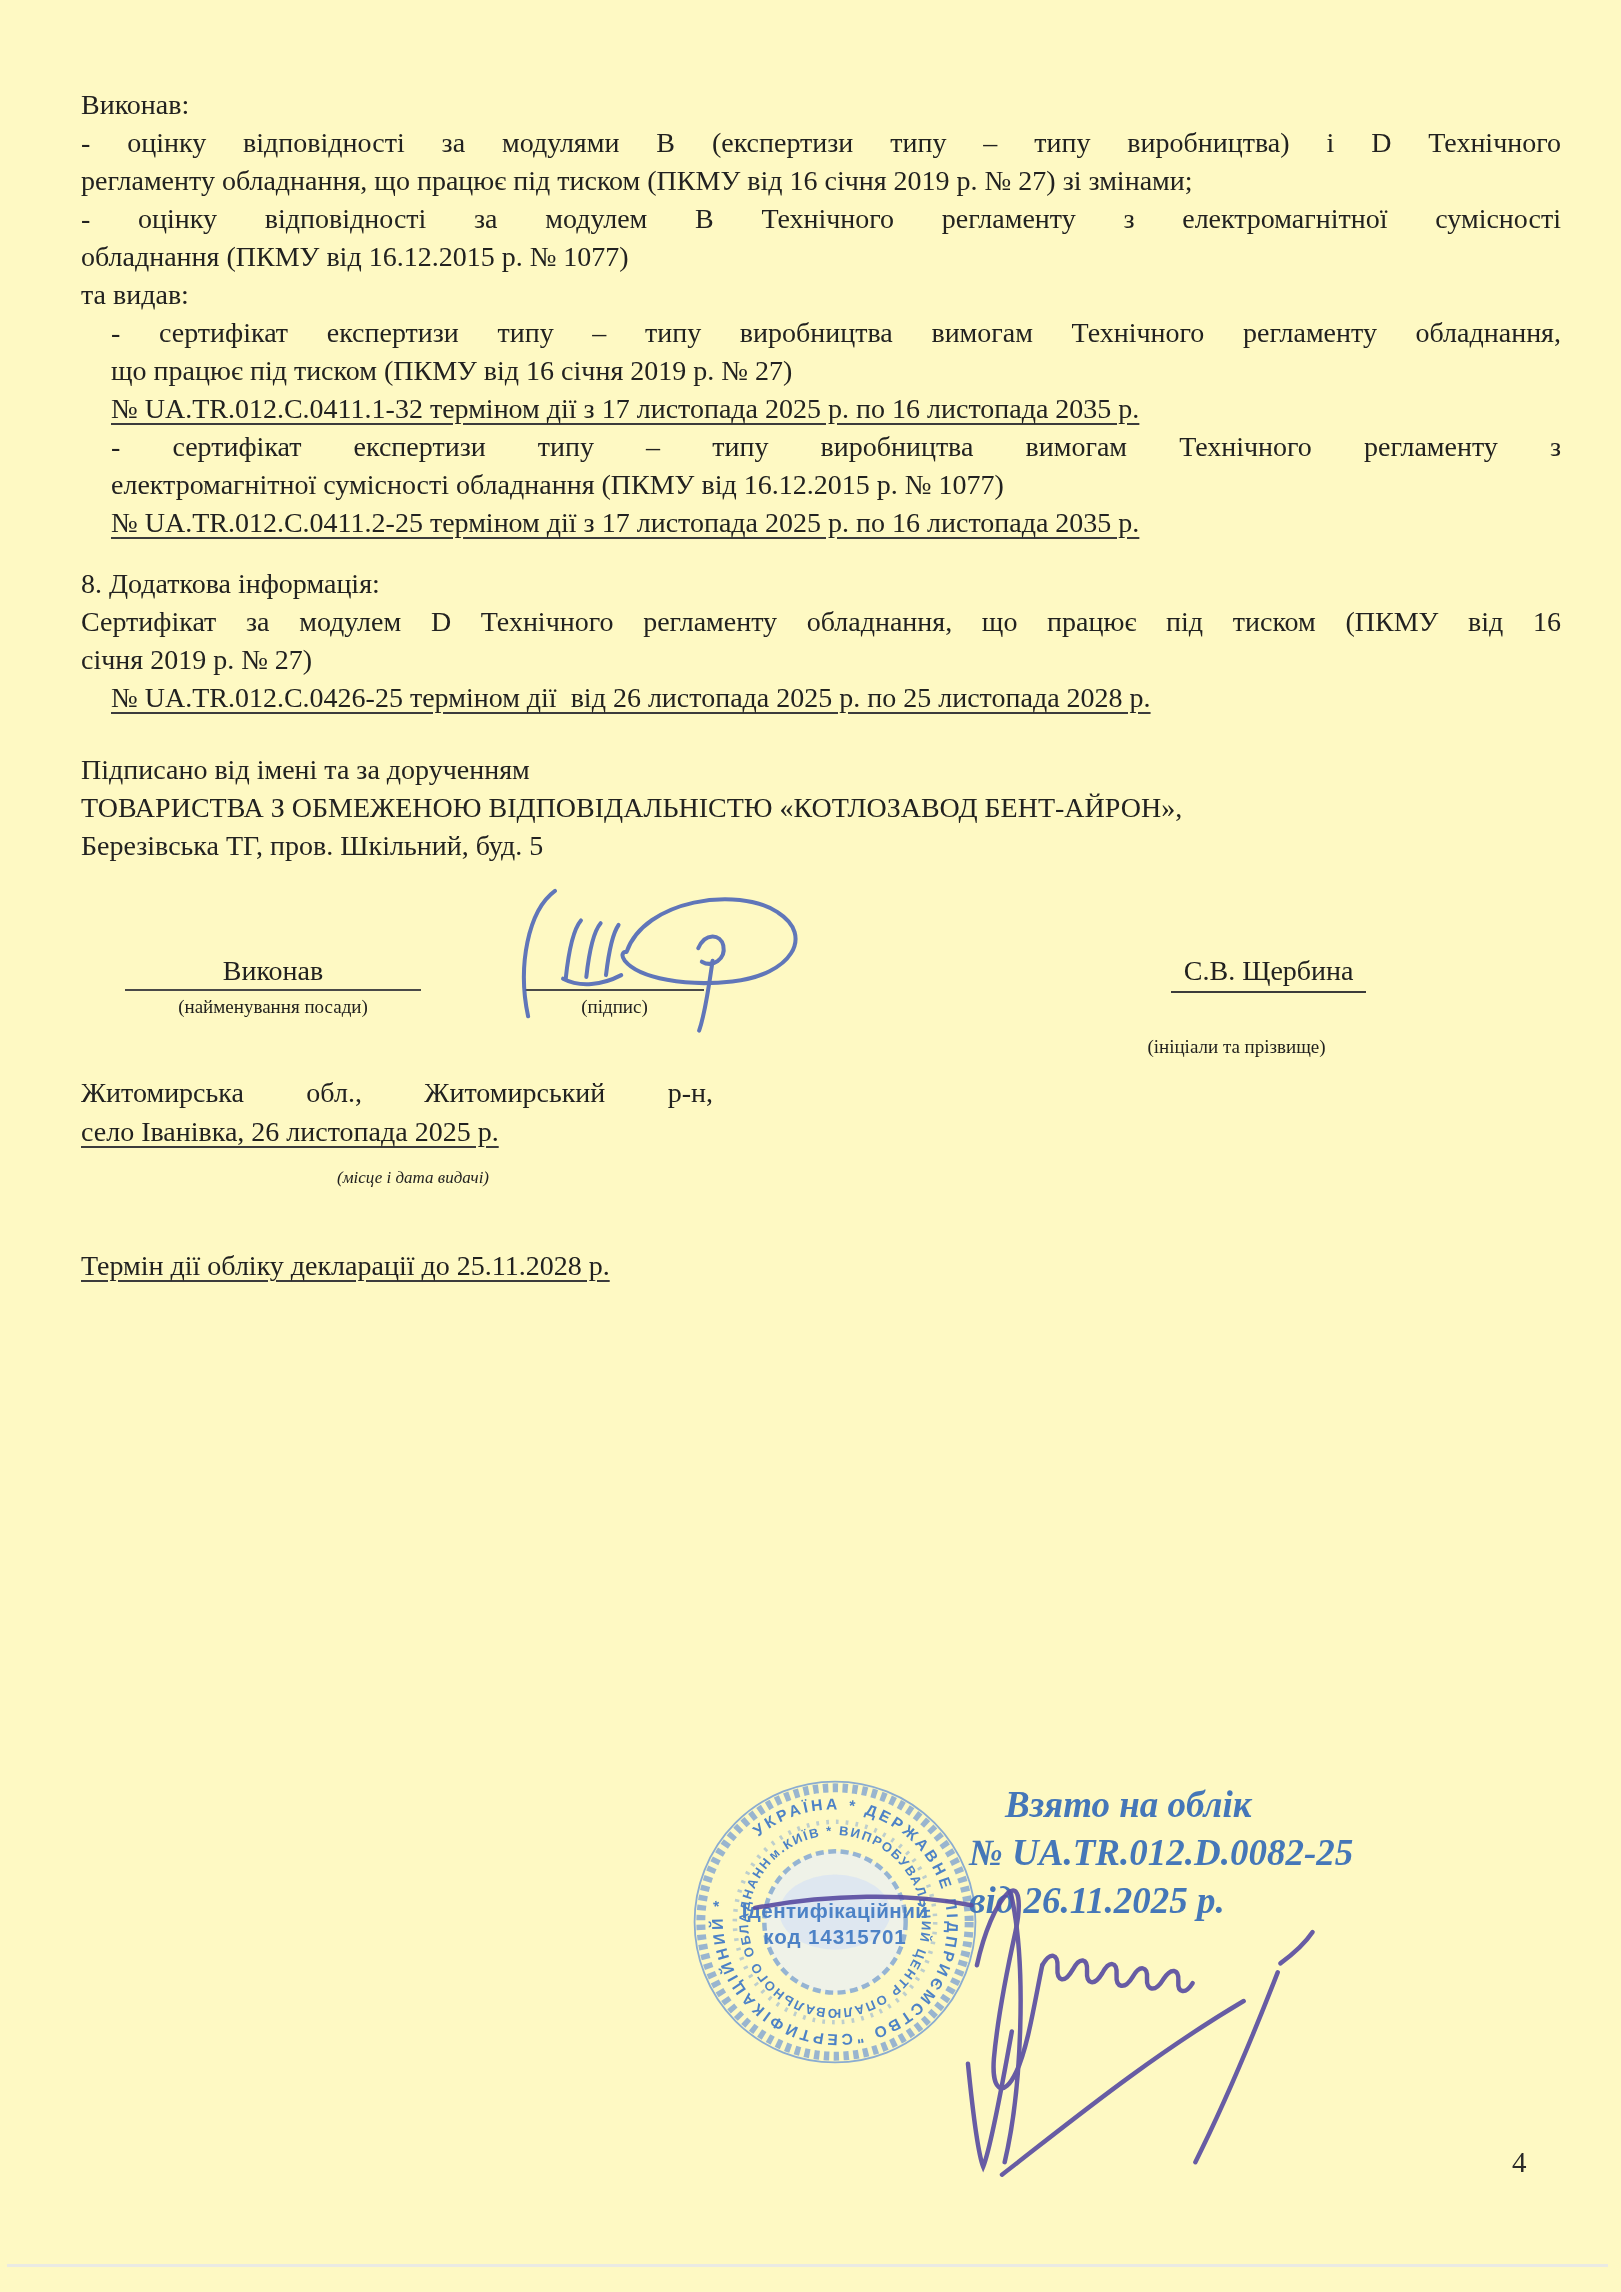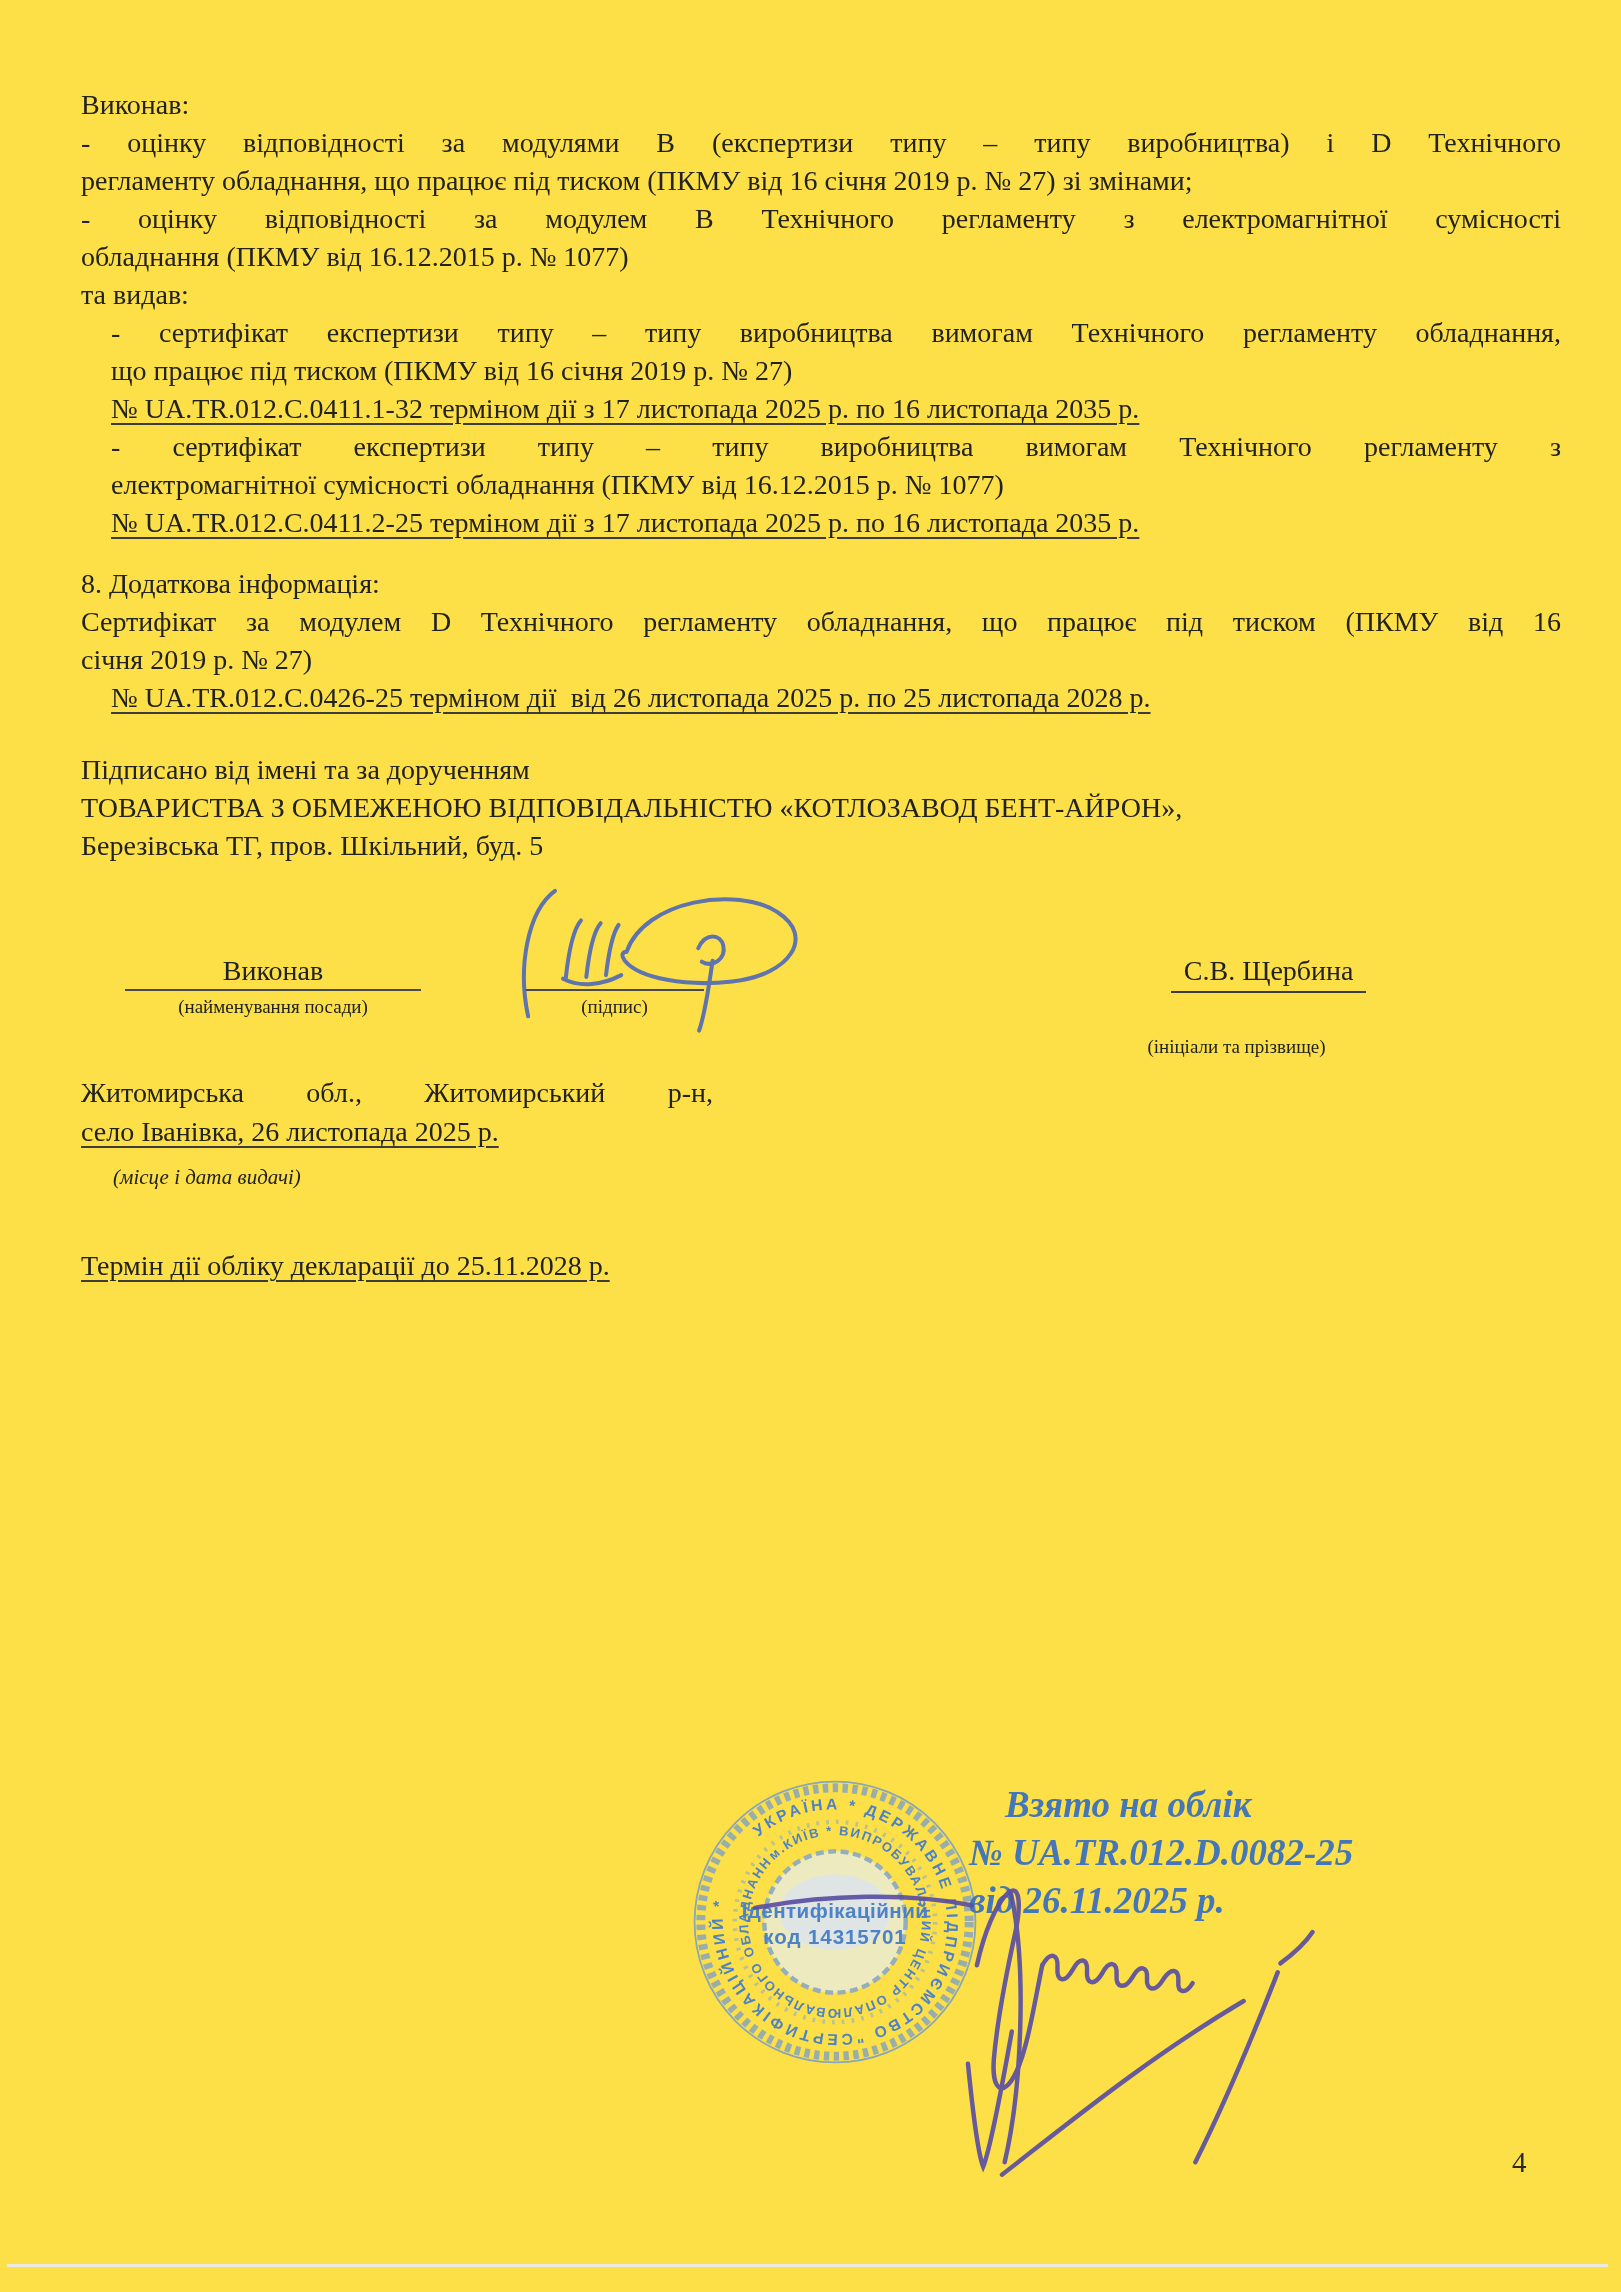--- a/index.html
+++ b/index.html
@@ -1,19 +1,19 @@
 <!DOCTYPE html>
 <html style="font-size:14.3px"><head>
 <meta charset="utf-8">
 <style>
   html,body{margin:0;padding:0;background:#ffffff;}
   .page{
     position:relative;
     width:1621px;height:2293px;
-    background:#fde047;
+    background:#fef9c3;
     overflow:hidden;
     font-family:"Liberation Serif","DejaVu Serif",serif;
     color:#222220;
   }
   
   .doc-col{
     position:absolute;left:81px;top:86px;width:1480px;
     font-size:28px;line-height:38px;
   }
   .line{white-space:normal;}
@@ -30,21 +30,21 @@
   .gap-md{margin-top:34px;}
 
   
   .sigbox{position:absolute;height:36px;border-bottom:2.7px solid #4a4a48;
     text-align:center;font-size:28px;line-height:36px;}
   .sigcap{position:absolute;text-align:center;font-size:19px;color:#22221f;}
   .name-ul{border-bottom:2.7px solid #3c3c3a;display:inline-block;padding:0 12.5px 1.8px 12.5px;}
 
   
   .issue{position:absolute;left:81px;top:1073px;width:632px;font-size:28px;line-height:39px;}
-  .issue .cap{font-style:italic;font-size:21px;padding-left:32px;margin-top:7.2px;}
+  .issue .cap{font-style:italic;font-size:17px;padding-left:32px;margin-top:7.2px;text-align:center;}
 
   .validity{position:absolute;left:81px;top:1250px;font-size:28px;}
 
   
   .regnote{
     position:absolute;left:969px;top:1766px;
     font-size:37px;line-height:48px;
     font-weight:bold;font-style:italic;
     color:#4577b8;
   }

